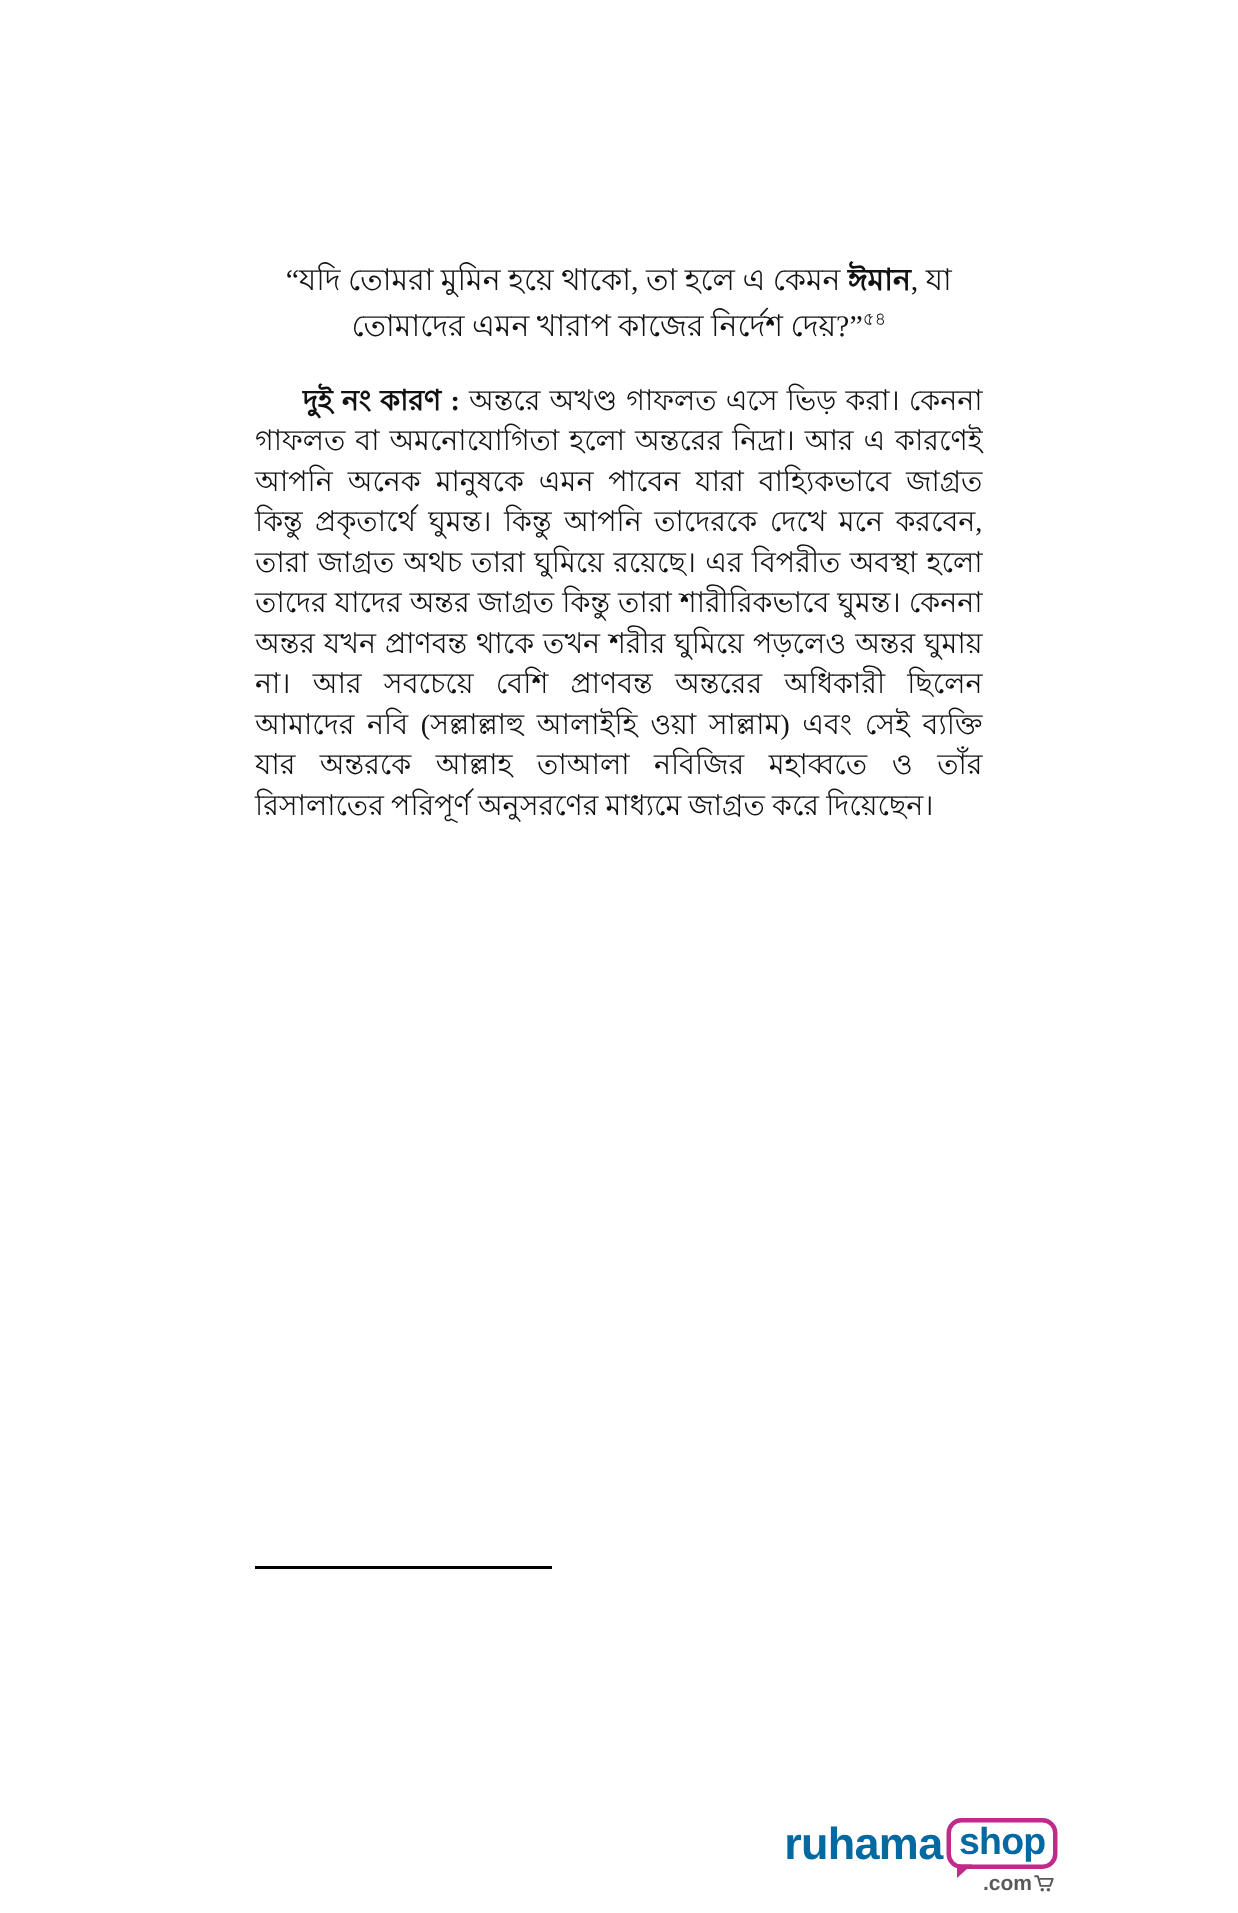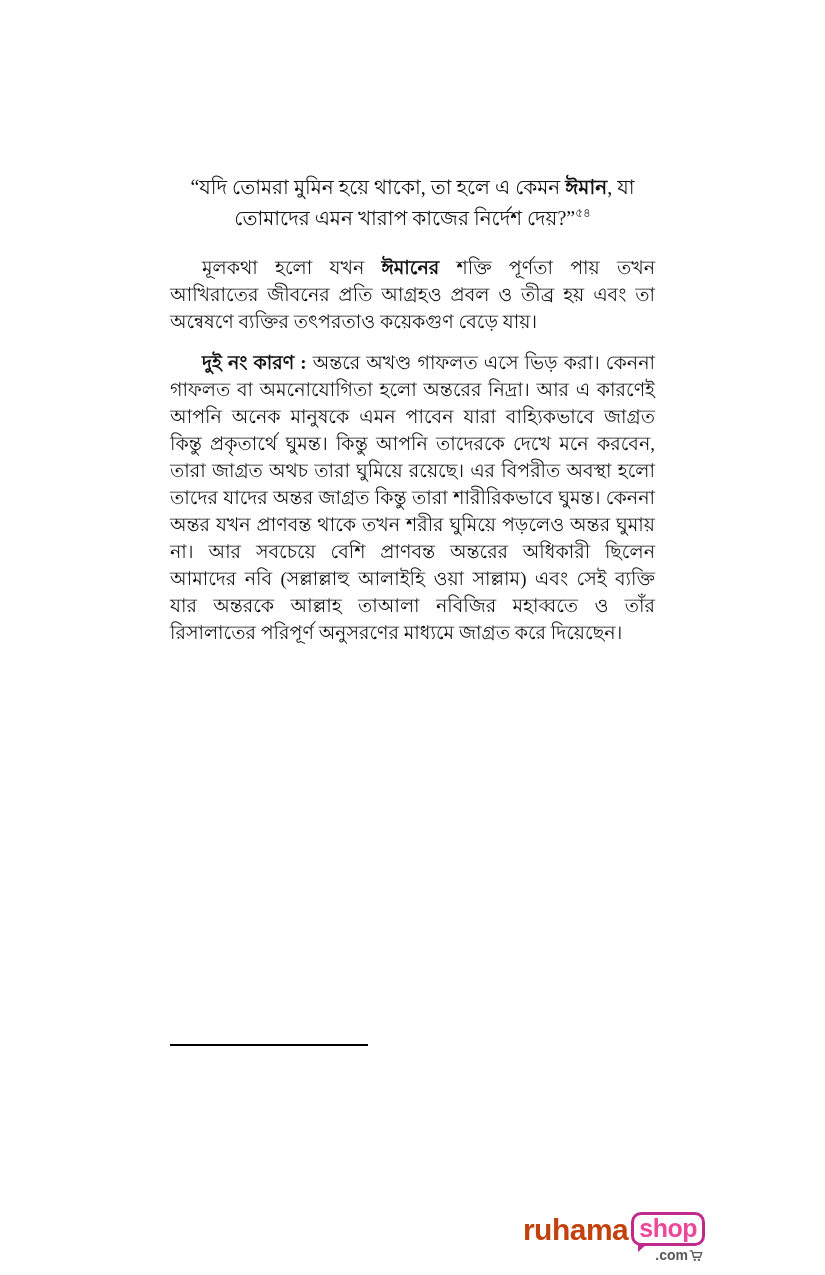--- a/index.html
+++ b/index.html
@@ -106,32 +106,31 @@
 </head>
 <body>
 
 <div class="page">
 
   <div class="quote-block">
     <span>“যদি তোমরা মুমিন হয়ে থাকো, তা হলে এ কেমন </span><span class="bold">ঈমান</span><span>, যা তোমাদের এমন খারাপ কাজের নির্দেশ দেয়?”</span><sup class="fn-ref">৫৪</sup>
   </div>
 
   <div class="body-text">
-    <p class="para1"><span>মূলকথা হলো যখন </span><span class="bold">ঈমানের</span><span> শক্তি পূর্ণতা পায় তখন আখিরাতের জীবনের প্রতি আগ্রহও প্রবল ও তীব্র হয় এবং তা অন্বেষণে ব্যক্তির তৎপরতাও কয়েকগুণ বেড়ে যায়।</span></p>
     <p class="para2"><span class="bold">দুই নং কারণ :</span><span> অন্তরে অখণ্ড গাফলত এসে ভিড় করা। কেননা গাফলত বা অমনোযোগিতা হলো অন্তরের নিদ্রা। আর এ কারণেই আপনি অনেক মানুষকে এমন পাবেন যারা বাহ্যিকভাবে জাগ্রত কিন্তু প্রকৃতার্থে ঘুমন্ত। কিন্তু আপনি তাদেরকে দেখে মনে করবেন, তারা জাগ্রত অথচ তারা ঘুমিয়ে রয়েছে। এর বিপরীত অবস্থা হলো তাদের যাদের অন্তর জাগ্রত কিন্তু তারা শারীরিকভাবে ঘুমন্ত। কেননা অন্তর যখন প্রাণবন্ত থাকে তখন শরীর ঘুমিয়ে পড়লেও অন্তর ঘুমায় না। আর সবচেয়ে বেশি প্রাণবন্ত অন্তরের অধিকারী ছিলেন আমাদের নবি (সল্লাল্লাহু আলাইহি ওয়া সাল্লাম) এবং সেই ব্যক্তি যার অন্তরকে আল্লাহ তাআলা নবিজির মহাব্বতে ও তাঁর রিসালাতের পরিপূর্ণ অনুসরণের মাধ্যমে জাগ্রত করে দিয়েছেন।</span></p>
   </div>
 
   <div class="footnote-area">
     <div class="footnote-rule"></div>
   </div>
 
   <div class="logo">
-    <span class="logo-ruhama" style="color: #c2410c;">ruhama</span>
+    <span class="logo-ruhama" style="color: #0369a1;">ruhama</span>
     <span class="logo-right">
-      <span class="bubble" style="color: #ec4899; border-color: rgb(192, 43, 139);"><span>shop</span></span>
+      <span class="bubble" style="color: #0369a1; border-color: rgb(192, 43, 139);"><span>shop</span></span>
       <span class="bubble-tail" style="border-top-color: rgb(192, 43, 139);"></span>
       <span class="dotcom-row" style="color: rgb(88, 89, 91);">
         <span class="dotcom">.com</span>
         <svg class="cart-icon" width="14" height="13" viewBox="0 0 24 22">
           <path d="M1 3h4l3 11h11l3-8H7" fill="none" stroke="currentColor" stroke-width="2.2" stroke-linejoin="round"></path>
           <circle cx="10" cy="18.5" r="2" fill="currentColor"></circle>
           <circle cx="17" cy="18.5" r="2" fill="currentColor"></circle>
         </svg>
       </span>
     </span>

